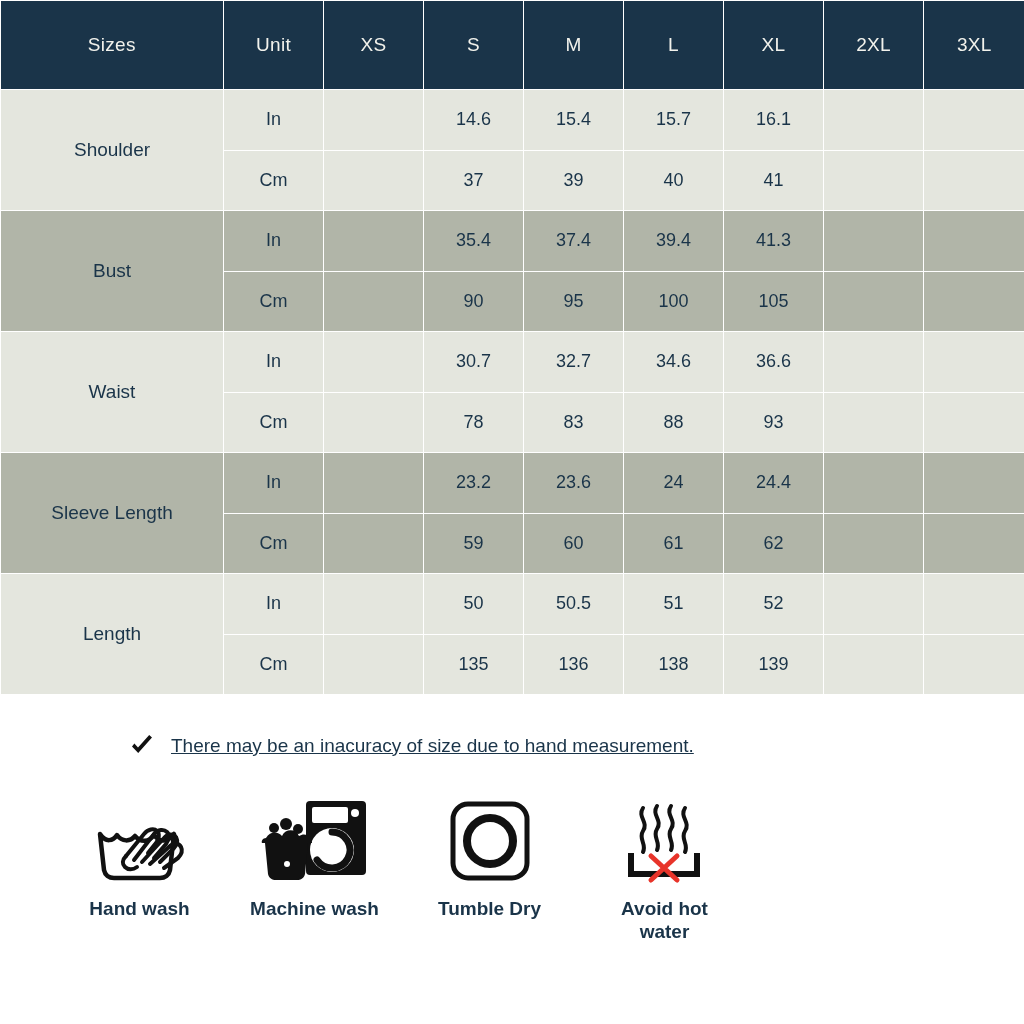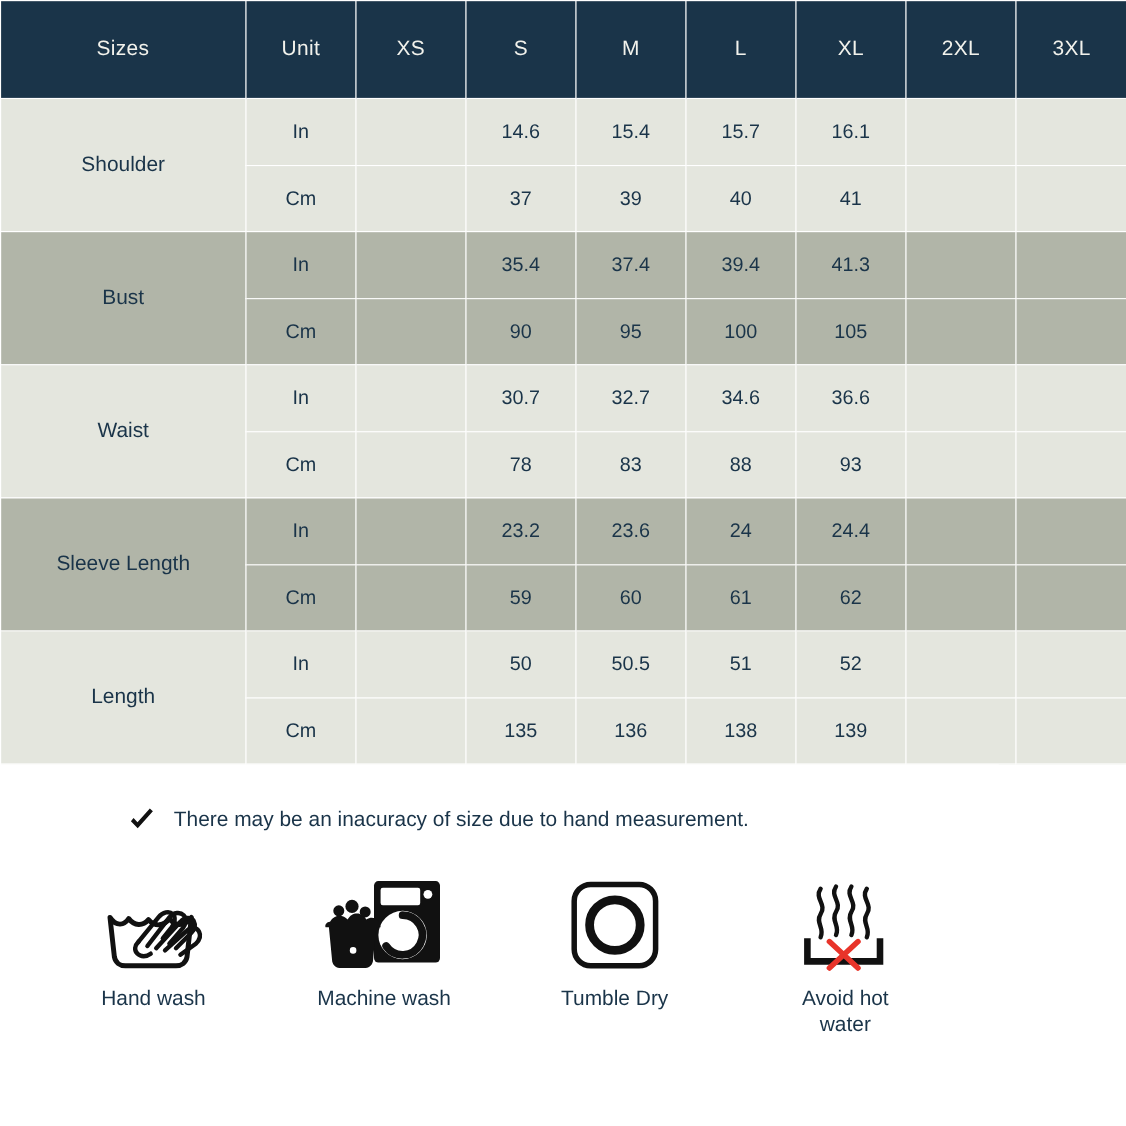--- a/index.html
+++ b/index.html
@@ -71,22 +71,23 @@
 
   td.label-cell {
     font-size: 19px;
     color: #1a3449;
   }
 
   td.unit-cell { font-size: 18px; }
 
   
   .notes {
-    padding: 38px 0 0 4px;
+    padding: 38px 0 0 17px;
     background: #ffffff;
+    text-decoration: underline;
   }
 
   .note-row {
     display: flex;
     align-items: center;
     padding-left: 112px;
     margin-bottom: 17px;
   }
 
   .check-icon {
@@ -103,22 +104,23 @@
     font-size: 19px;
     color: #1a3449;
     line-height: 1.2;
     white-space: nowrap;
   }
 
   
   .care-row {
     display: flex;
     align-items: flex-start;
-    justify-content: space-between;
+    justify-content: flex-start;
     padding: 22px 52px 0 52px;
+    font-weight: bold;
   }
 
   .care-item {
     width: 175px;
     display: flex;
     flex-direction: column;
     align-items: center;
   }
 
   .care-glyph {

